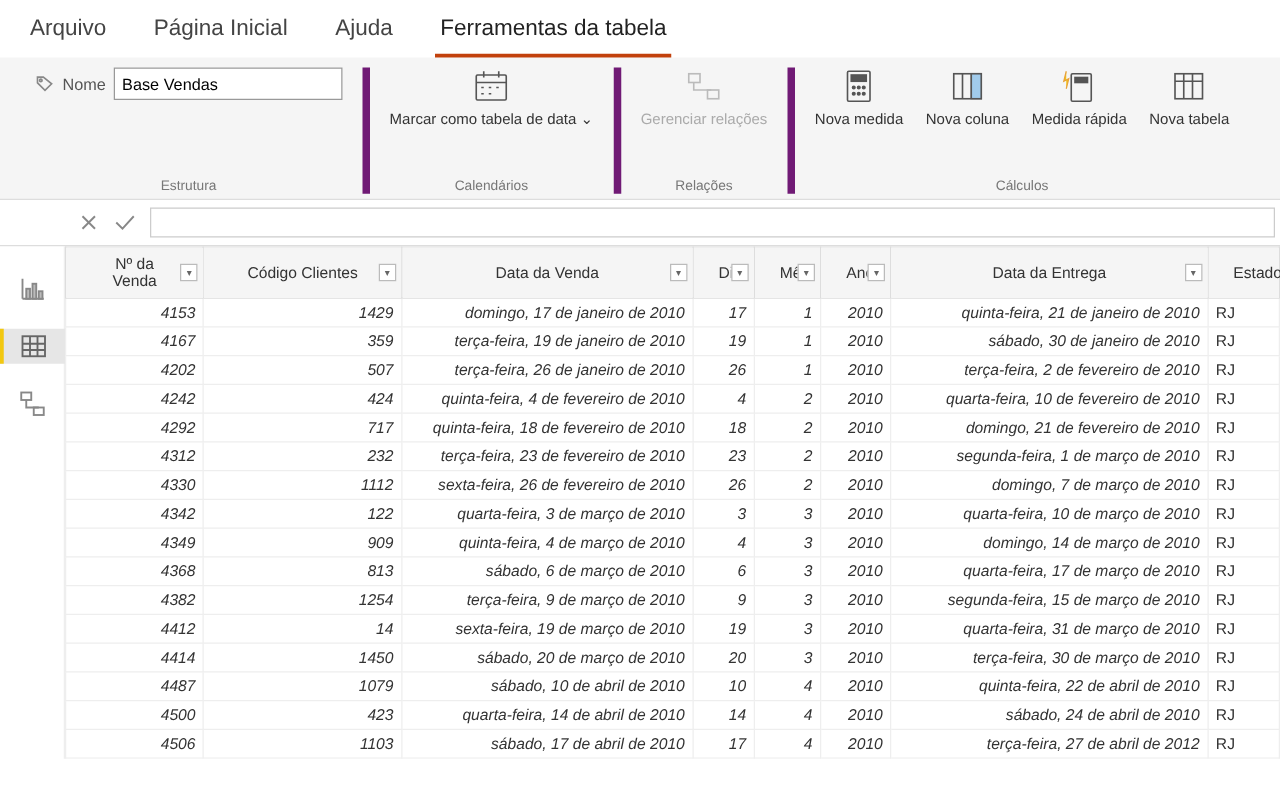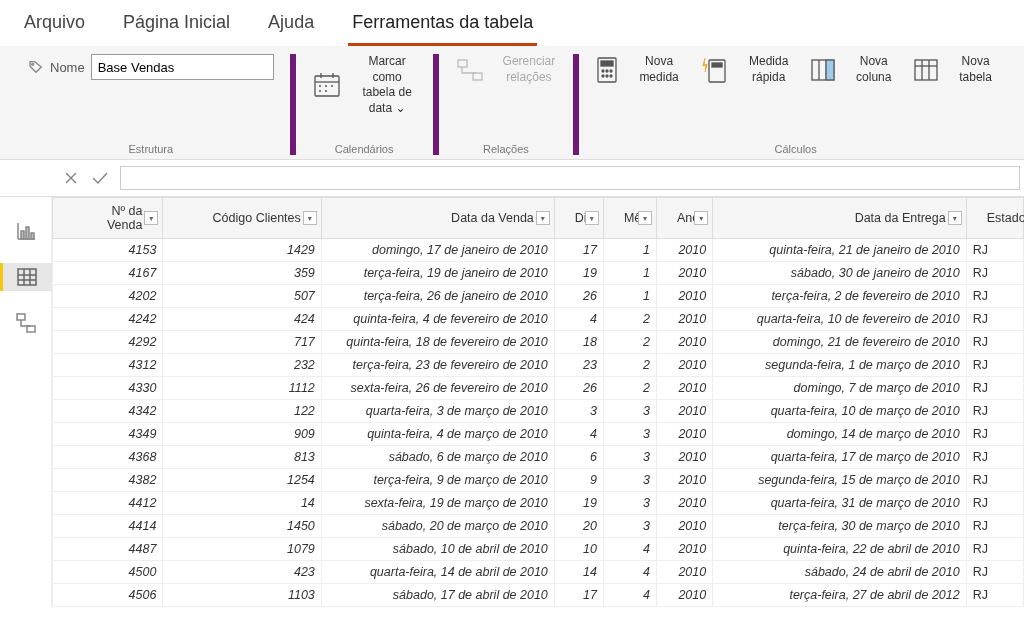--- a/index.html
+++ b/index.html
@@ -46,21 +46,21 @@
     .group:last-child { border-right: none; }
     .group-body { display: flex; align-items: flex-start; gap: 18px; min-height: 86px; }
     .group-label { font-size: 11px; color: #777; margin-top: 3px; }
     .name-group-wrap { display:flex; flex-direction: column; align-items:center;}
     .name-label { font-size: 13px; color: #555; display:flex; align-items:center; gap:6px;}
     .name-input {
       width: 183px; height: 26px; border: 1px solid #999; background:#fff;
       padding: 2px 6px; font-size: 13px;
     }
     .btn-vert {
-      display: flex; flex-direction: row; align-items: center; gap: 16px;
+      display: flex; flex-direction: column; align-items: center; gap: 4px;
       min-width: 56px; cursor: pointer; color:#333;
       font-size: 12px; text-align:center; line-height:1.3;
     }
     .btn-vert.disabled { color:#aaa; }
     .icon-box { width: 34px; height: 30px; display:flex; align-items:center; justify-content:center;}
     .formula-row {
       display:flex; align-items:center; gap:10px;
       border-bottom: 1px solid #ddd;
       padding: 6px 4px 6px 62px;
     }
@@ -77,21 +77,21 @@
     .sidebar-item.active { background:#e6e6e6; border-left:3px solid #f2c811; width:52px;}
     .grid {
       flex:1; overflow:hidden;
       font-size: 12.5px;
     }
     table { border-collapse: collapse; width:100%; table-layout:fixed;}
     th {
       background:#f5f5f5; border:1px solid #ddd;
       font-weight: normal; color:#333;
       padding:6px 20px; position:relative;
-      text-align:right;
+      text-align:center;
     }
     th .drop {
       position:absolute; right:4px; top:50%; transform:translateY(-50%);
       width:14px; height:14px; border:1px solid #bbb; background:#fff;
       font-size:8px; display:flex; align-items:center; justify-content:center; color:#666;
     }
     td {
       border:1px solid #eee; padding:4px 6px;
       font-style: italic; color:#333;
       white-space:nowrap; overflow:hidden;
@@ -176,38 +176,38 @@
               <circle cx="16" cy="15" r="1" fill="#555"></circle>
               <circle cx="8" cy="20" r="1" fill="#555"></circle>
               <circle cx="12" cy="20" r="1" fill="#555"></circle>
               <circle cx="16" cy="20" r="1" fill="#555"></circle>
             </svg>
         </div>
         <span>Nova medida</span>
       </div>
       <div class="btn-vert">
         <div class="icon-box">
-          <svg width="28" height="28" viewBox="0 0 28 28" fill="none" stroke="#555" stroke-width="1.3">
-              <rect x="8" y="4" width="16" height="22" rx="1"></rect>
-              <rect x="11" y="7" width="10" height="4" fill="#555"></rect>
-              <path d="M4 2 L2 10 L6 8 L4 16" stroke="#e8a13a" fill="#f2c811" stroke-width="1"></path>
-            </svg>
-        </div>
-        <span>Medida rápida</span>
-      </div>
-      <div class="btn-vert">
-        <div class="icon-box">
           <svg width="26" height="24" viewBox="0 0 26 24" fill="none" stroke="#555" stroke-width="1.3">
               <rect x="2" y="2" width="22" height="20"></rect>
               <line x1="9" y1="2" x2="9" y2="22"></line>
               <line x1="16" y1="2" x2="16" y2="22"></line>
               <rect x="16" y="2" width="8" height="20" fill="#4fa3e3" opacity="0.5"></rect>
             </svg>
         </div>
         <span>Nova coluna</span>
+      </div>
+      <div class="btn-vert">
+        <div class="icon-box">
+          <svg width="28" height="28" viewBox="0 0 28 28" fill="none" stroke="#555" stroke-width="1.3">
+              <rect x="8" y="4" width="16" height="22" rx="1"></rect>
+              <rect x="11" y="7" width="10" height="4" fill="#555"></rect>
+              <path d="M4 2 L2 10 L6 8 L4 16" stroke="#e8a13a" fill="#f2c811" stroke-width="1"></path>
+            </svg>
+        </div>
+        <span>Medida rápida</span>
       </div>
       <div class="btn-vert">
         <div class="icon-box">
           <svg width="26" height="24" viewBox="0 0 26 24" fill="none" stroke="#555" stroke-width="1.3">
               <rect x="2" y="2" width="22" height="20"></rect>
               <line x1="2" y1="8" x2="24" y2="8"></line>
               <line x1="9" y1="2" x2="9" y2="22"></line>
               <line x1="16" y1="2" x2="16" y2="22"></line>
             </svg>
         </div>

